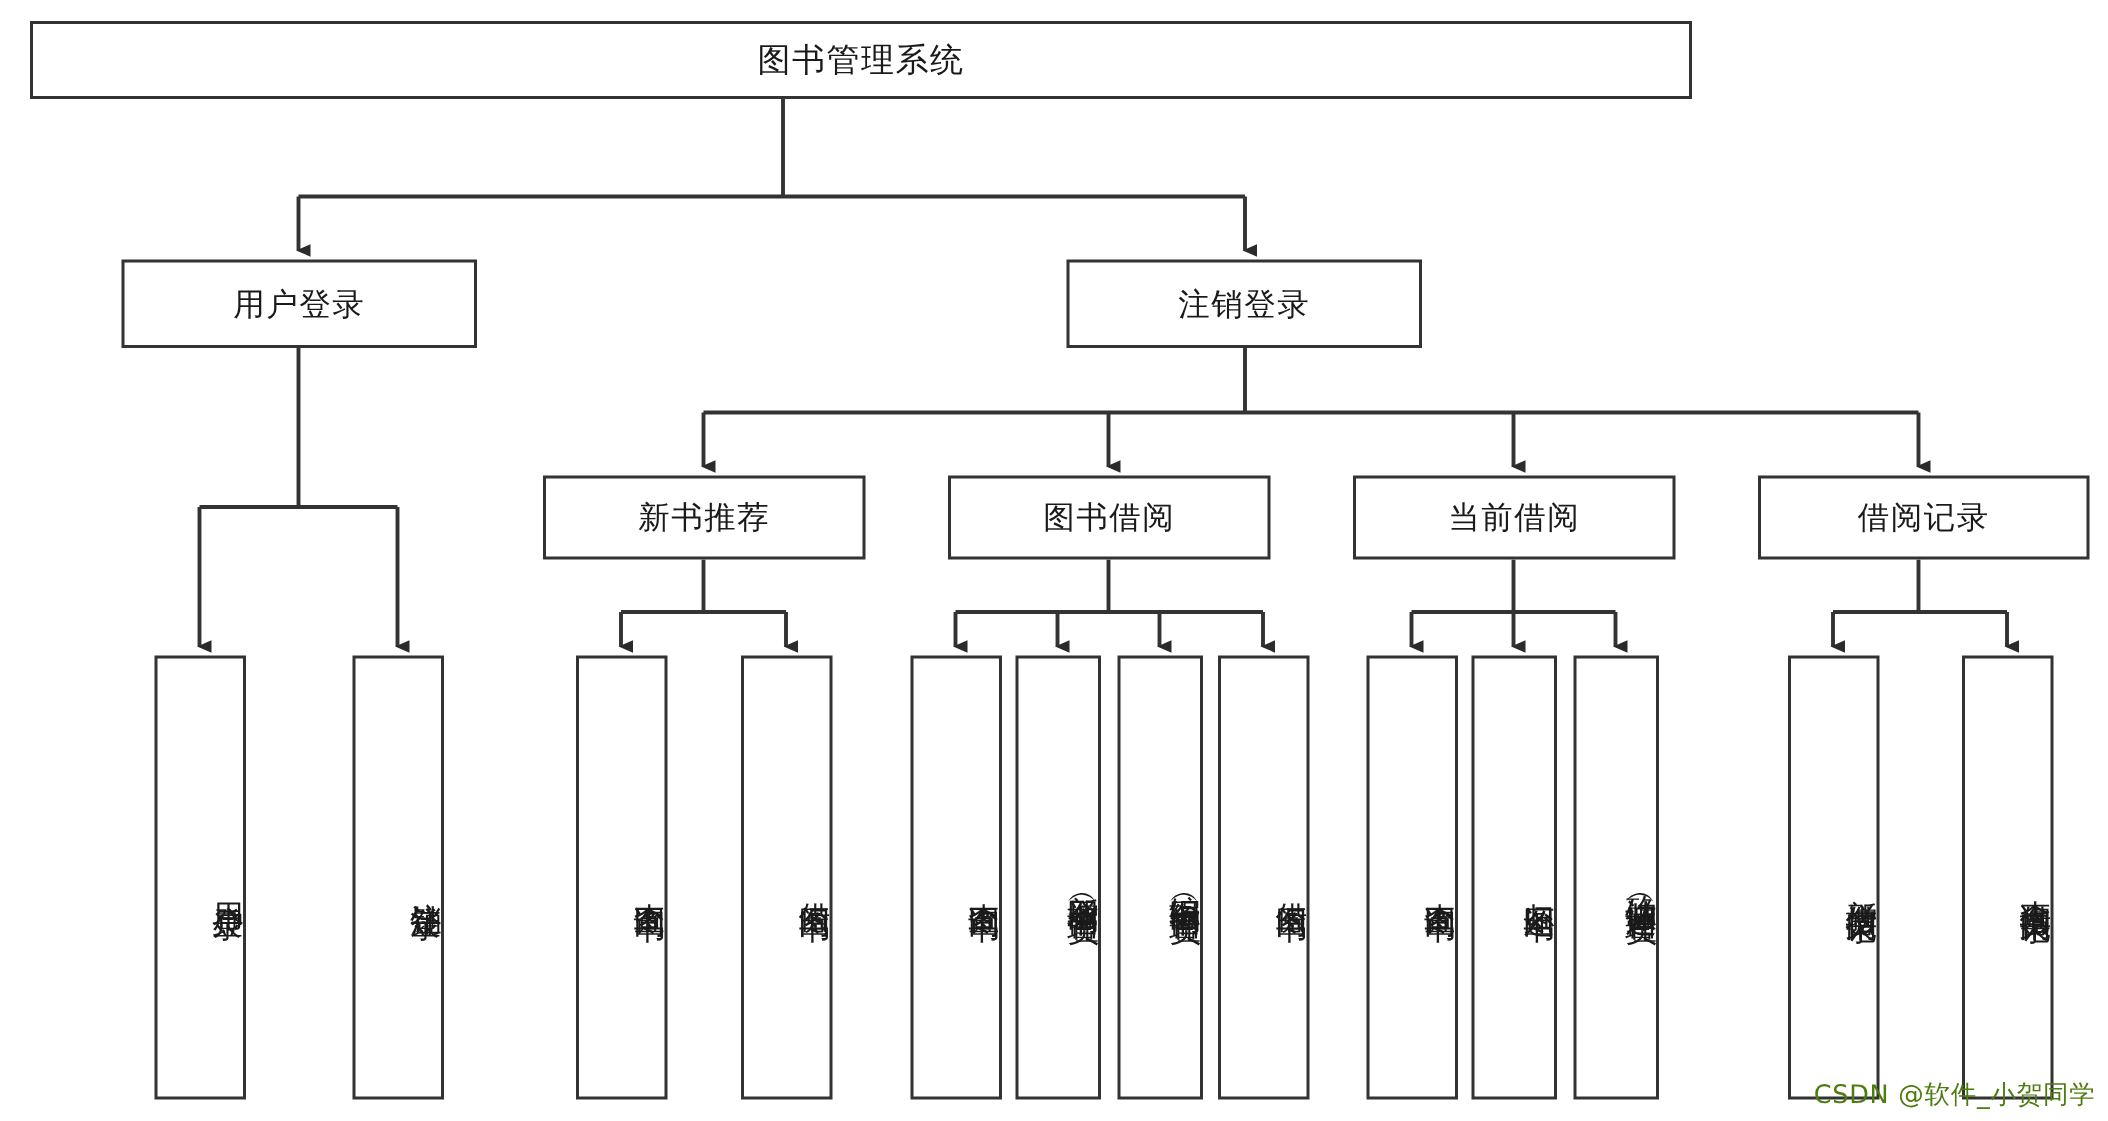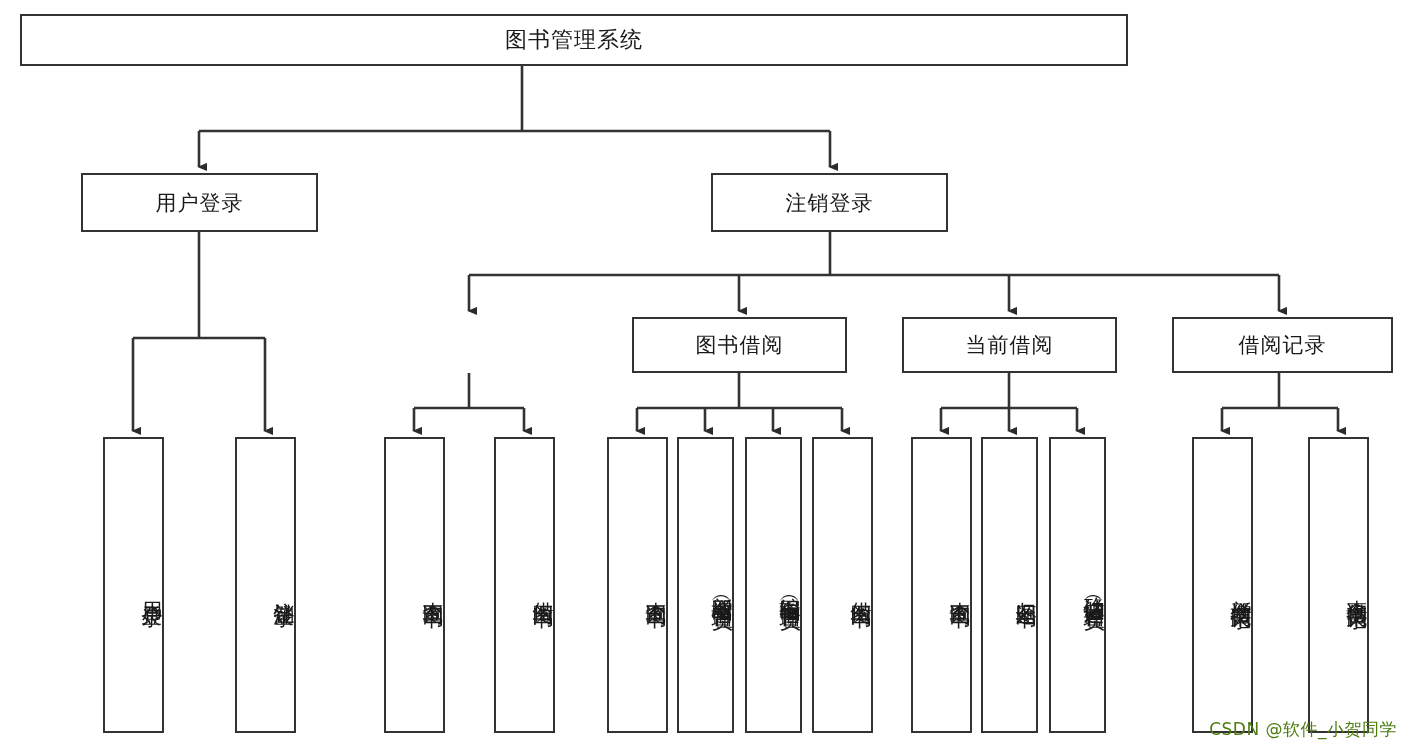--- a/index.html
+++ b/index.html
@@ -130,20 +130,23 @@
     <span>图书管理系统</span>
   </div>
 
   <div class="node horiz" style="left:81px; top:173px; width:237px; height:59px;">
     <span>用户登录</span>
   </div>
   <div class="node horiz" style="left:711px; top:173px; width:237px; height:59px;">
     <span>注销登录</span>
   </div>
 
+  <div class="node horiz" style="left:362px; top:317px; width:215px; height:56px;">
+    <span>新书推荐</span>
+  </div>
   <div class="node horiz" style="left:632px; top:317px; width:215px; height:56px;">
     <span>图书借阅</span>
   </div>
   <div class="node horiz" style="left:902px; top:317px; width:215px; height:56px;">
     <span>当前借阅</span>
   </div>
   <div class="node horiz" style="left:1172px; top:317px; width:221px; height:56px;">
     <span>借阅记录</span>
   </div>
 

